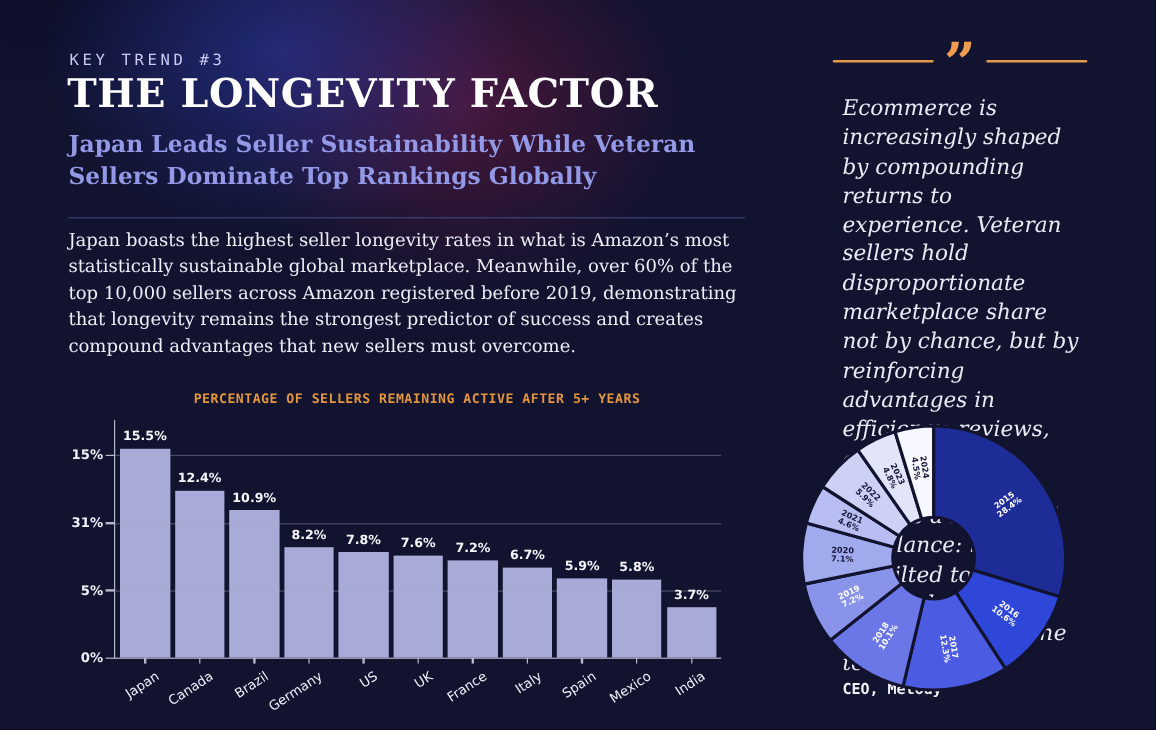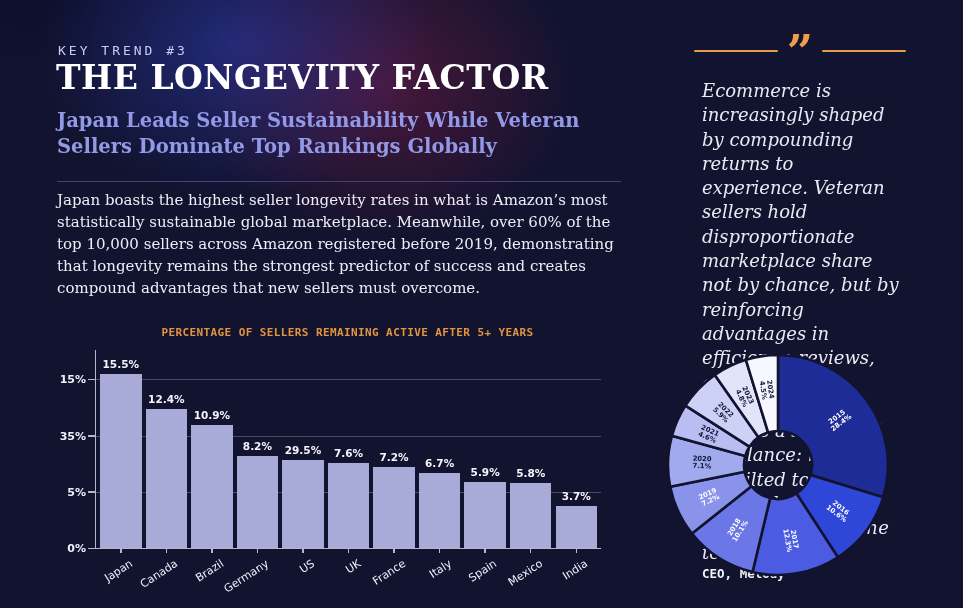--- a/index.html
+++ b/index.html
@@ -117,21 +117,21 @@
 
   <section class="bar-chart">
     <div class="chart-title">PERCENTAGE OF SELLERS REMAINING ACTIVE AFTER 5+ YEARS</div>
     <div class="bar-plot" id="barPlot">
         <div class="ytick-label" style="top: 198px;">0%</div>
         <div class="ytick-dash" style="top: 197.5px;"></div>
         <div class="gridline" style="top: 141.75px;"></div>
         <div class="ytick-label" style="top: 141.75px;">5%</div>
         <div class="ytick-dash" style="top: 141.25px;"></div>
         <div class="gridline" style="top: 85.5px;"></div>
-        <div class="ytick-label" style="top: 85.5px;">35%</div>
+        <div class="ytick-label" style="top: 85.5px;">31%</div>
         <div class="ytick-dash" style="top: 85px;"></div>
         <div class="gridline" style="top: 29.25px;"></div>
         <div class="ytick-label" style="top: 29.25px;">15%</div>
         <div class="ytick-dash" style="top: 28.75px;"></div>
         <div class="bar" style="left: 4px; width: 41.5px; height: 174.375px; background: rgb(168, 171, 216);"></div>
         <div class="bar-value" style="left: 24.75px; bottom: 178.375px;">15.5%</div>
         <div class="xtick-dash" style="left: 24px;"></div>
         <div class="xtick-label" style="left: 31.75px; top: 207px;">Japan</div>
         <div class="bar" style="left: 49.55px; width: 41.5px; height: 139.5px; background: rgb(168, 171, 216);"></div>
         <div class="bar-value" style="left: 70.3px; bottom: 143.5px;">12.4%</div>
@@ -139,21 +139,21 @@
         <div class="xtick-label" style="left: 77.3px; top: 207px;">Canada</div>
         <div class="bar" style="left: 95.1px; width: 41.5px; height: 122.625px; background: rgb(168, 171, 216);"></div>
         <div class="bar-value" style="left: 115.85px; bottom: 126.625px;">10.9%</div>
         <div class="xtick-dash" style="left: 115.1px;"></div>
         <div class="xtick-label" style="left: 122.85px; top: 207px;">Brazil</div>
         <div class="bar" style="left: 140.65px; width: 41.5px; height: 92.25px; background: rgb(168, 171, 216);"></div>
         <div class="bar-value" style="left: 161.4px; bottom: 96.25px;">8.2%</div>
         <div class="xtick-dash" style="left: 160.65px;"></div>
         <div class="xtick-label" style="left: 168.4px; top: 207px;">Germany</div>
         <div class="bar" style="left: 186.2px; width: 41.5px; height: 87.75px; background: rgb(168, 171, 216);"></div>
-        <div class="bar-value" style="left: 206.95px; bottom: 91.75px;">29.5%</div>
+        <div class="bar-value" style="left: 206.95px; bottom: 91.75px;">7.8%</div>
         <div class="xtick-dash" style="left: 206.2px;"></div>
         <div class="xtick-label" style="left: 213.95px; top: 207px;">US</div>
         <div class="bar" style="left: 231.75px; width: 41.5px; height: 85.5px; background: rgb(168, 171, 216);"></div>
         <div class="bar-value" style="left: 252.5px; bottom: 89.5px;">7.6%</div>
         <div class="xtick-dash" style="left: 251.75px;"></div>
         <div class="xtick-label" style="left: 259.5px; top: 207px;">UK</div>
         <div class="bar" style="left: 277.3px; width: 41.5px; height: 81px; background: rgb(168, 171, 216);"></div>
         <div class="bar-value" style="left: 298.05px; bottom: 85px;">7.2%</div>
         <div class="xtick-dash" style="left: 297.3px;"></div>
         <div class="xtick-label" style="left: 305.05px; top: 207px;">France</div>

